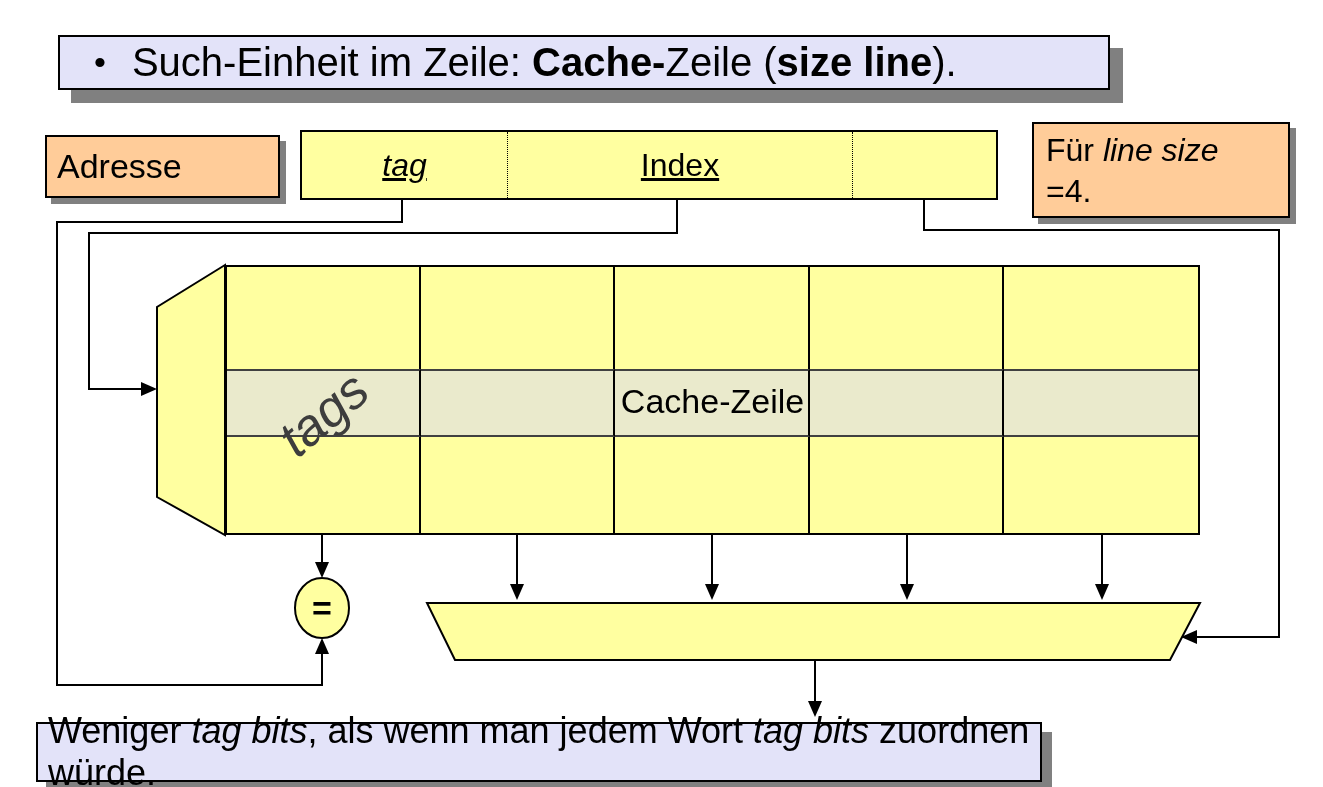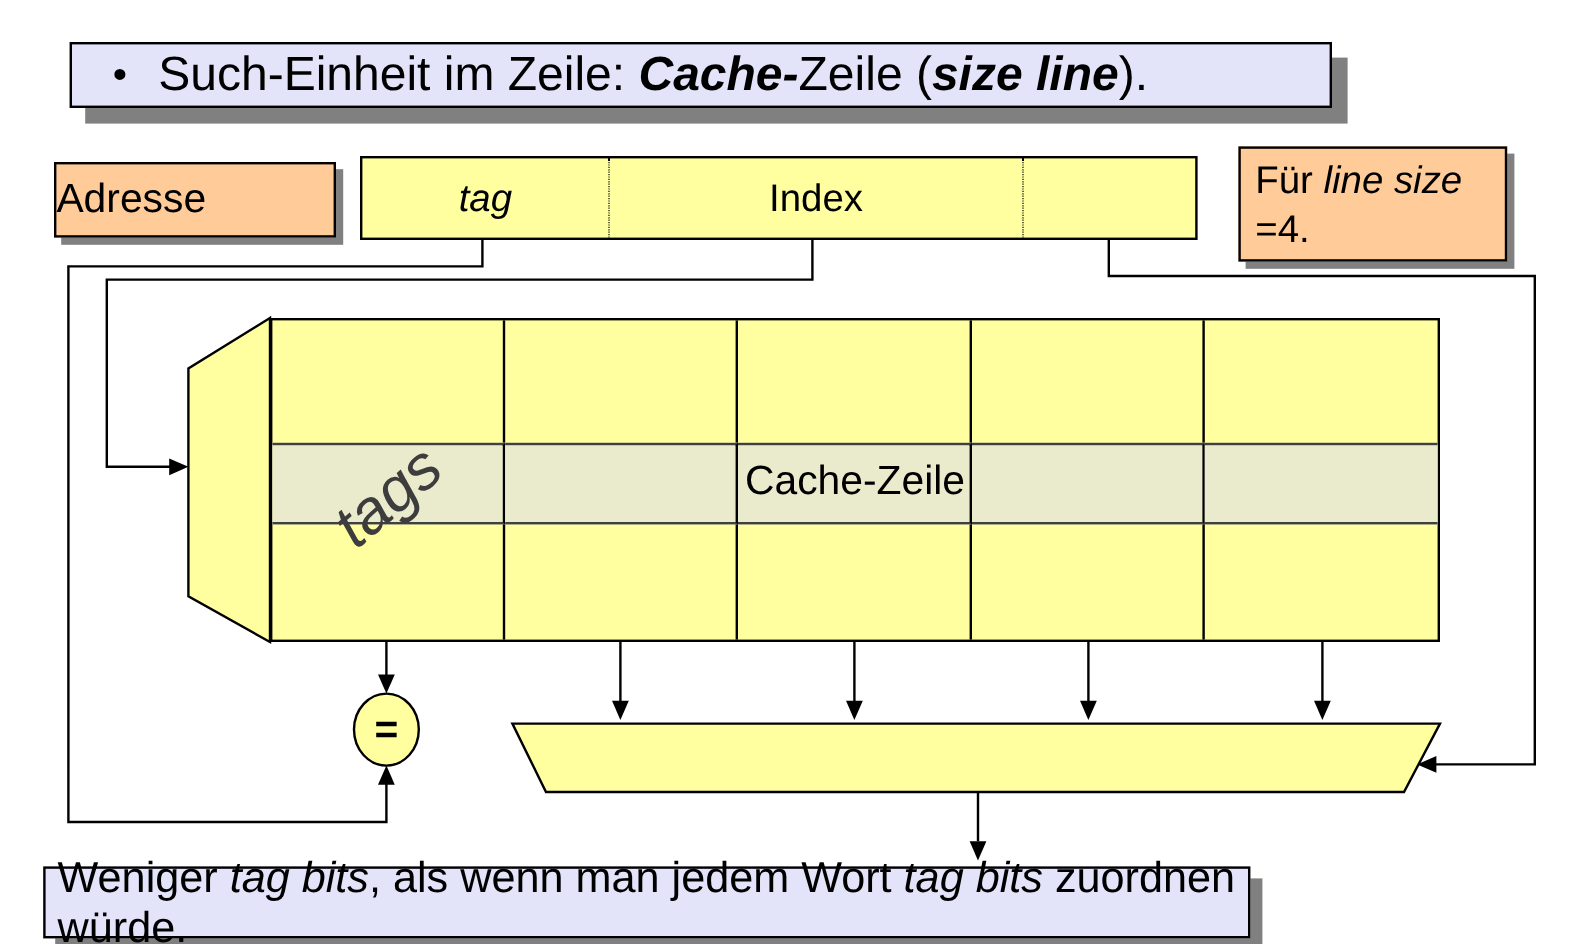--- a/index.html
+++ b/index.html
@@ -8,35 +8,35 @@
   .abs{position:absolute;box-sizing:border-box;}
 
   
   .lav-box{background:#E3E3F9;border:2px solid #000;box-shadow:13px 13px 0 #808080;
            display:flex;align-items:center;}
   #title-box{left:58px;top:35px;width:1052px;height:55px;font-size:40px;padding-left:34px;}
   #title-box .bullet{font-size:34px;margin-right:26px;}
   #bottom-box{left:36px;top:722px;width:1006px;height:60px;font-size:36px;padding-left:10px;
               box-shadow:10px 10px 0 #808080;}
 
-  .bi{font-weight:bold;font-style:italic;}
+  .bi{font-weight:bold;}
   .b{font-weight:normal;}
   .i{font-style:italic;}
 
   
   .orange-box{background:#FFCC99;border:2px solid #000;box-shadow:6px 6px 0 #808080;}
   #adresse-box{left:45px;top:135px;width:235px;height:63px;font-size:34px;
-               display:flex;align-items:center;}
-  #linesize-box{left:1032px;top:122px;width:224px;height:96px;font-size:32px;
+               display:flex;align-items:center;padding-left:10px;}
+  #linesize-box{left:1032px;top:122px;width:258px;height:96px;font-size:32px;
                 padding:6px 0 0 12px;line-height:41px;}
 
   
   #addr-bar{left:300px;top:130px;width:698px;height:70px;border:2px solid #000;
             background:#FFFFA0;display:flex;font-size:32px;}
-  #addr-bar .seg{display:flex;align-items:center;justify-content:center;box-sizing:border-box;height:100%;}
+  #addr-bar .seg{display:flex;align-items:center;justify-content:center;box-sizing:border-box;height:100%;text-decoration:underline;}
   #seg-tag{width:205px;}
   #seg-index{width:345px;border-left:1px dotted #000;text-align:right;}
   #seg-offset{flex:1;border-left:1px dotted #000;}
 
   
   #cache-table{left:225px;top:265px;width:975px;height:270px;border:2px solid #000;
                background:#FFFFA0;display:grid;grid-template-columns:repeat(5,1fr);
                grid-template-rows:102px 68px auto;}
   #cache-table .cell{box-sizing:border-box;border-right:2px solid #000;}
   #cache-table .cell.last{border-right:none;}

